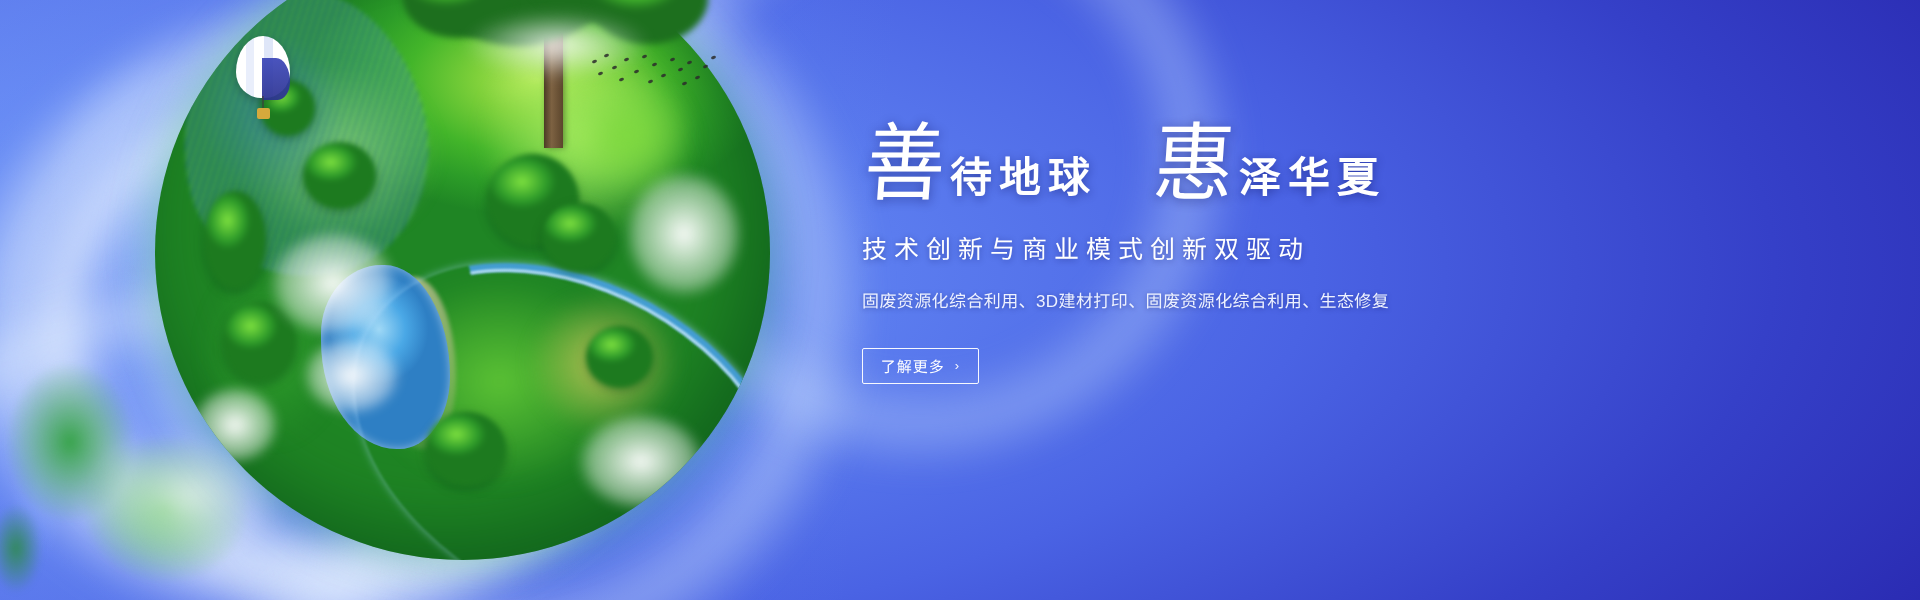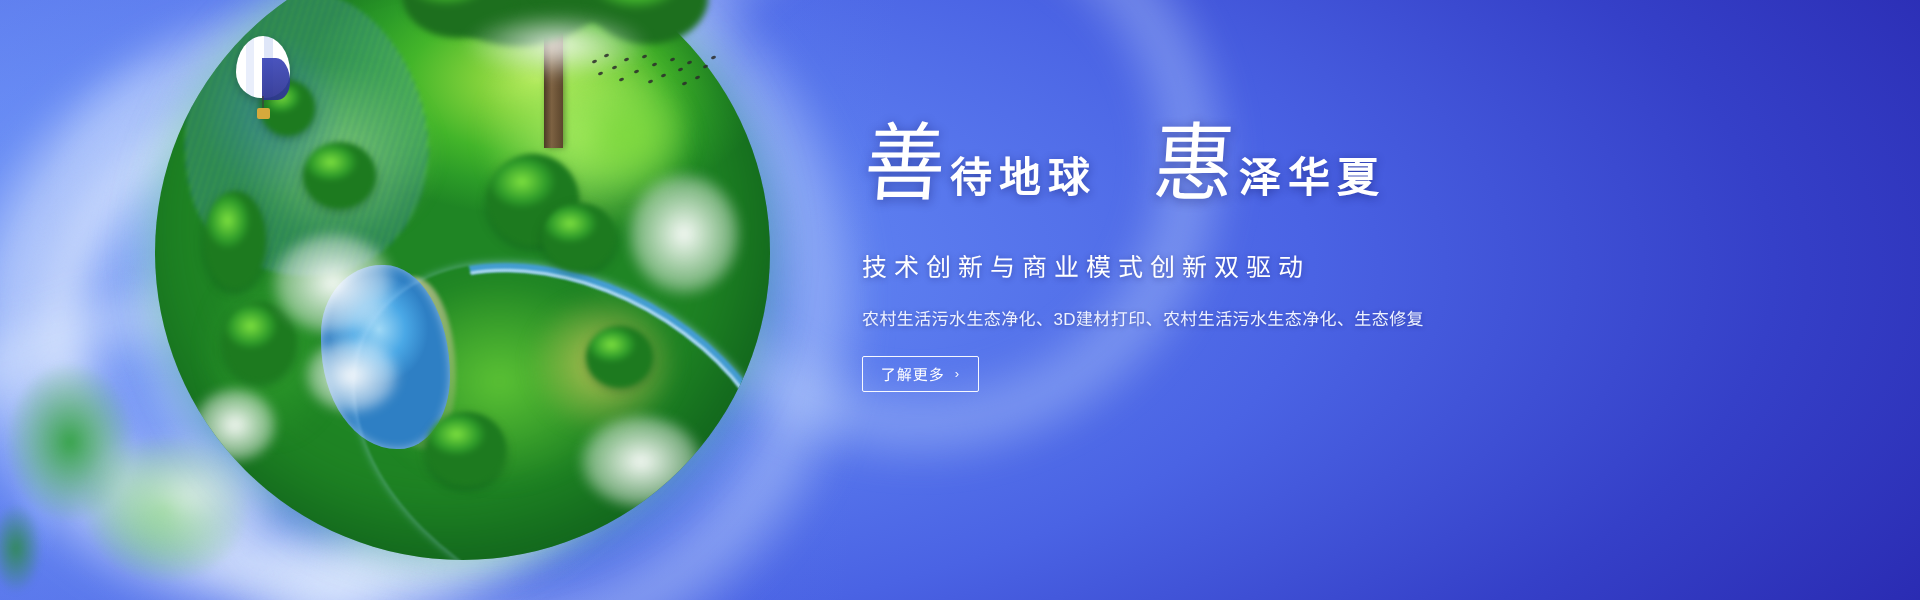--- a/index.html
+++ b/index.html
@@ -224,37 +224,37 @@
   .reg{
     font-family:"DejaVu Serif","Liberation Serif",serif;
     font-size:42px;
     font-weight:700;
     letter-spacing:7px;
     padding-bottom:6px;
   }
   .gap{width:54px;display:inline-block;}
 
   .subtitle{
-    margin-top:42px;
+    margin-top:24px;
     color:#ffffff;
     font-size:25px;
     letter-spacing:7px;
     white-space:nowrap;
     text-shadow:0 1px 6px rgba(10,16,90,.4);
   }
   .desc{
     margin-top:22px;
     color:#eef2ff;
     font-size:17px;
     letter-spacing:.4px;
     white-space:nowrap;
     text-shadow:0 1px 5px rgba(10,16,90,.4);
   }
   .cta{
-    margin-top:26px;
+    margin-top:36px;
     display:inline-flex;
     align-items:center;
     justify-content:center;
     gap:10px;
     width:117px;
     height:36px;
     border:1px solid rgba(255,255,255,.95);
     border-radius:2px;
     color:#ffffff;
     font-size:15px;
@@ -360,21 +360,21 @@
     <div class="headline">
       <span class="brush">善</span>
       <span class="reg">待地球</span>
       <span class="gap"></span>
       <span class="brush">惠</span>
       <span class="reg">泽华夏</span>
     </div>
 
     <div class="subtitle">技术创新与商业模式创新双驱动</div>
 
-    <div class="desc">农村生活污水生态净化、3D建材打印、农村生活污水生态净化、生态修复</div>
+    <div class="desc">固废资源化综合利用、3D建材打印、固废资源化综合利用、生态修复</div>
 
     <div class="cta">
       <span>了解更多</span>
       <span class="chev">›</span>
     </div>
 
   </div>
 
 </div>
 

